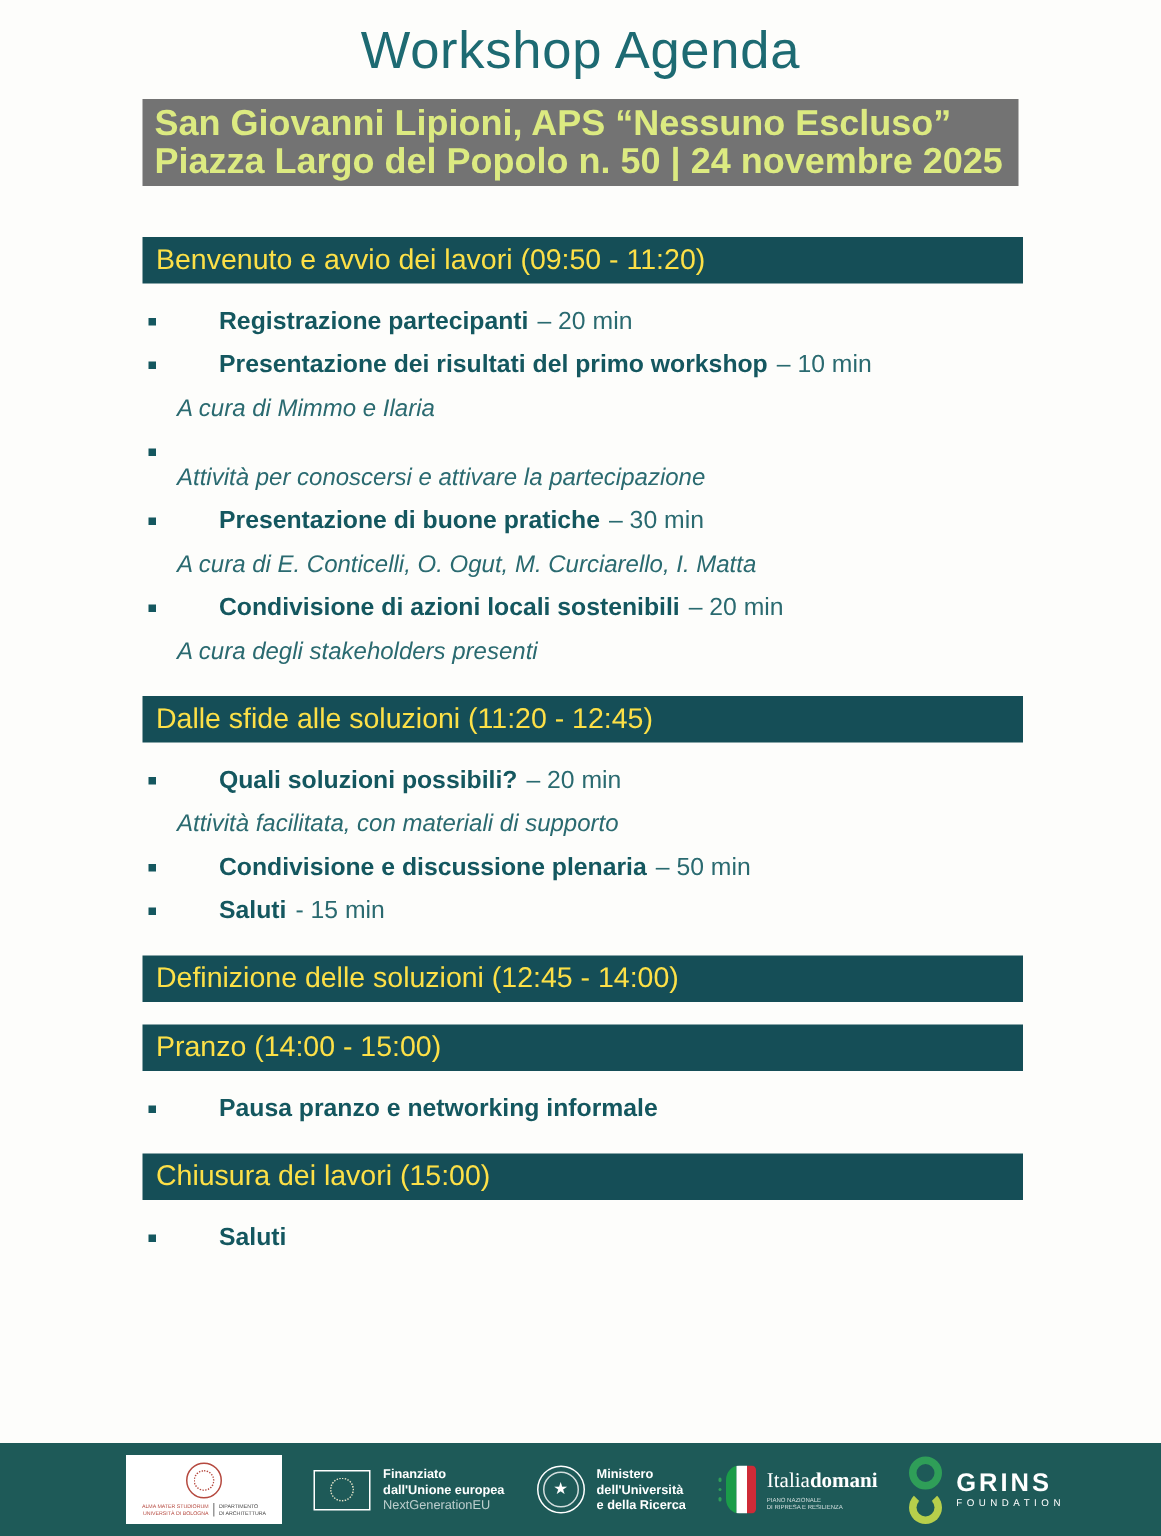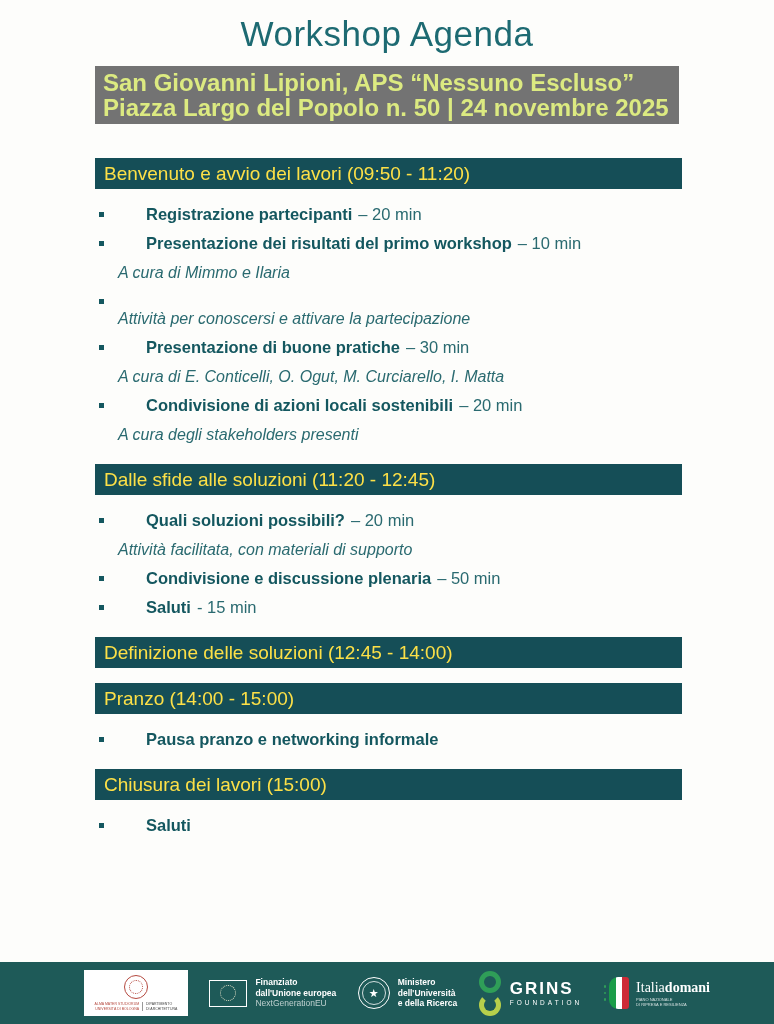--- a/index.html
+++ b/index.html
@@ -190,43 +190,43 @@
         </div>
       </div>
     <div class="min-text">
       <div>Ministero</div>
       <div>dell'Università</div>
       <div>e della Ricerca</div>
     </div>
   </div>
 
   <div class="logo">
-    <div class="g-mark">
-      <div class="g-ring"></div>
-      <div class="g-arc"></div>
-    </div>
-    <div class="g-text">
-      <div class="g-name">GRINS</div>
-      <div class="g-sub">FOUNDATION</div>
-    </div>
-  </div>
-
-  <div class="logo">
     <div class="id-dots">
         <i></i>
         <i></i>
         <i></i>
       </div>
     <div class="id-flag">
         <i class="g"></i>
         <i class="w"></i>
         <i class="r"></i>
       </div>
     <div class="id-text">
       <div class="id-name"><span>Italia</span><b>domani</b></div>
       <div class="id-sub">
         <div>PIANO NAZIONALE</div>
         <div>DI RIPRESA E RESILIENZA</div>
       </div>
     </div>
   </div>
 
+  <div class="logo">
+    <div class="g-mark">
+      <div class="g-ring"></div>
+      <div class="g-arc"></div>
+    </div>
+    <div class="g-text">
+      <div class="g-name">GRINS</div>
+      <div class="g-sub">FOUNDATION</div>
+    </div>
+  </div>
+
 </footer>
 
 </body></html>

